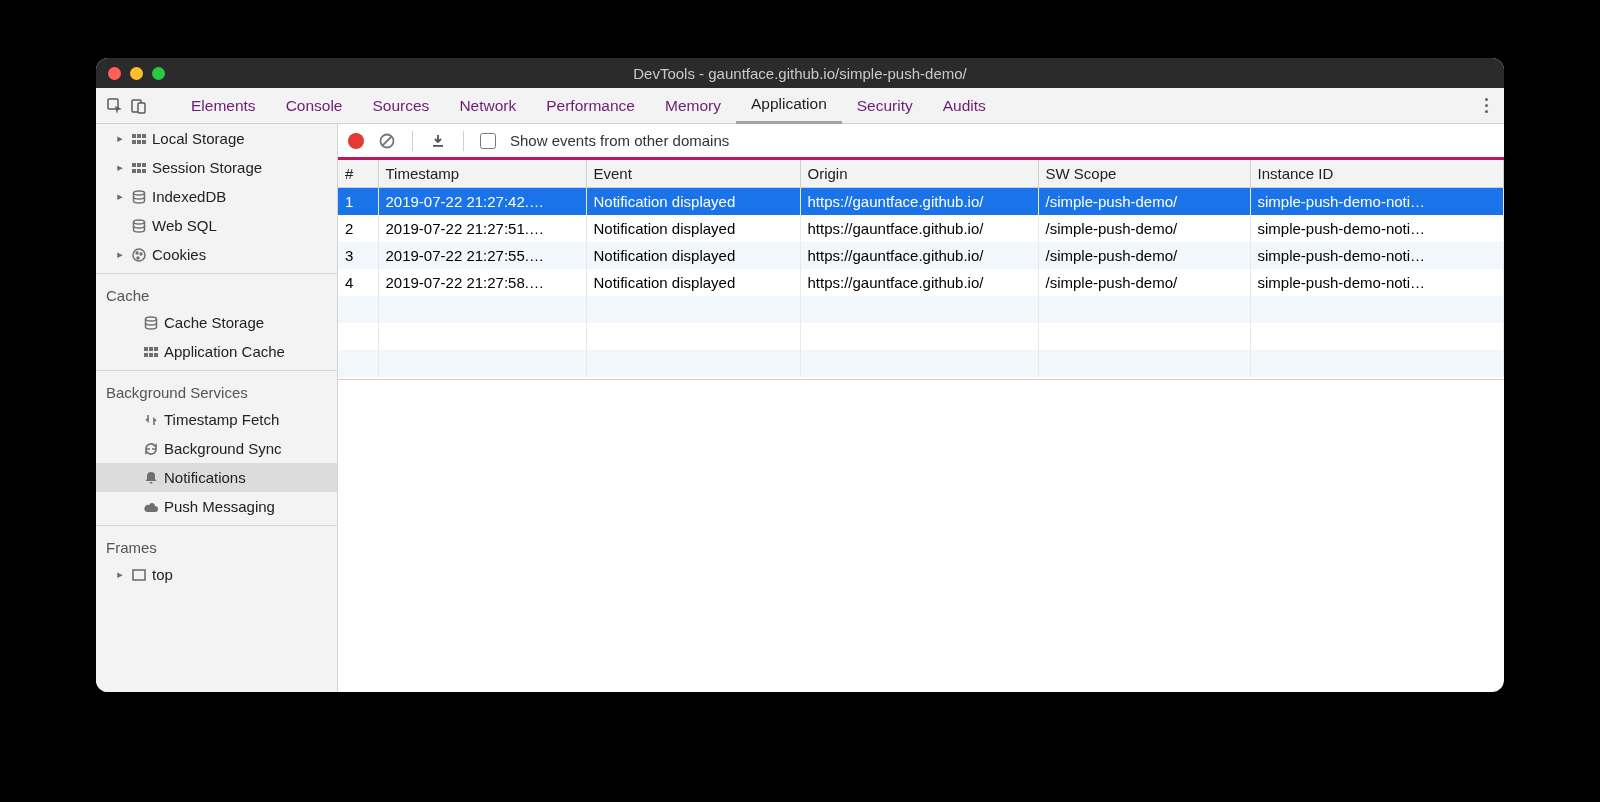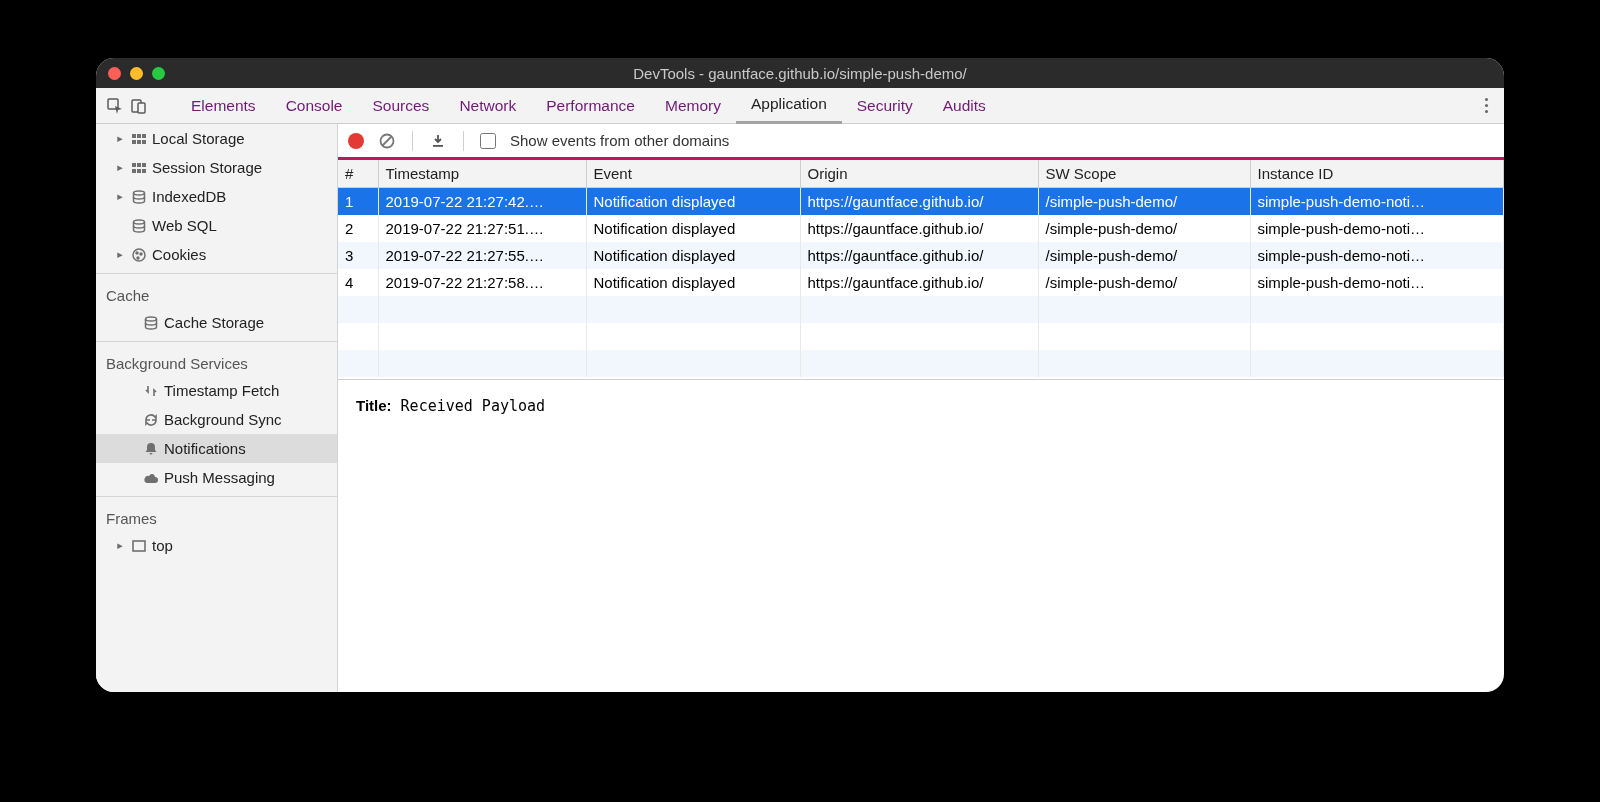--- a/index.html
+++ b/index.html
@@ -10,21 +10,21 @@
     width: 1600px;
     height: 802px;
     display: flex;
     align-items: flex-start;
     justify-content: center;
     padding-top: 58px;
   }
   .window {
     width: 1408px;
     background: #fff;
-    border-radius: 18px;
+    border-radius: 12px;
     overflow: hidden;
     box-shadow: 0 20px 60px rgba(0,0,0,.5);
   }
   .titlebar {
     background: #2b2b2b;
     color: #c9c9c9;
     height: 30px;
     display: flex;
     align-items: center;
     position: relative;
@@ -196,20 +196,34 @@
             <span class="blank-arrow"></span>
             <span class="icon">
               <svg width="16" height="16" viewBox="0 0 16 16" fill="none" stroke="#6f6f6f" stroke-width="1.5">
                 <ellipse cx="8" cy="4" rx="5.5" ry="2"></ellipse>
                 <path d="M2.5 4v8c0 1.1 2.5 2 5.5 2s5.5-.9 5.5-2V4"></path>
                 <path d="M2.5 8c0 1.1 2.5 2 5.5 2s5.5-.9 5.5-2"></path>
               </svg>
             </span>
             <span>Cache Storage</span>
           </div>
+          <div class="item indent2">
+            <span class="blank-arrow"></span>
+            <span class="icon">
+              <svg width="16" height="16" viewBox="0 0 16 16" fill="#6f6f6f">
+                <rect x="1" y="3" width="4" height="4"></rect>
+                <rect x="6" y="3" width="4" height="4"></rect>
+                <rect x="11" y="3" width="4" height="4"></rect>
+                <rect x="1" y="9" width="4" height="4"></rect>
+                <rect x="6" y="9" width="4" height="4"></rect>
+                <rect x="11" y="9" width="4" height="4"></rect>
+              </svg>
+            </span>
+            <span>Application Cache</span>
+          </div>
         </div>
       <hr>
       <div class="section-title">Background Services</div>
       <div id="bg-list">
           <div class="item indent2">
             <span class="blank-arrow"></span>
             <span class="icon">
               <svg width="16" height="16" viewBox="0 0 16 16" fill="none" stroke="#6f6f6f" stroke-width="1.6">
                 <path d="M5 3v6l-2-2M11 13V7l2 2"></path>
               </svg>
@@ -355,17 +369,16 @@
                 <td>&nbsp;</td>
                 <td>&nbsp;</td>
                 <td>&nbsp;</td>
                 <td>&nbsp;</td>
               </tr>
             </tbody>
         </table>
       </div>
 
       <div class="details">
-        <div><span class="label">Title:</span> <span>Received Payload</span></div>
       </div>
     </div>
   </div>
 </div>
 
 </body></html>

